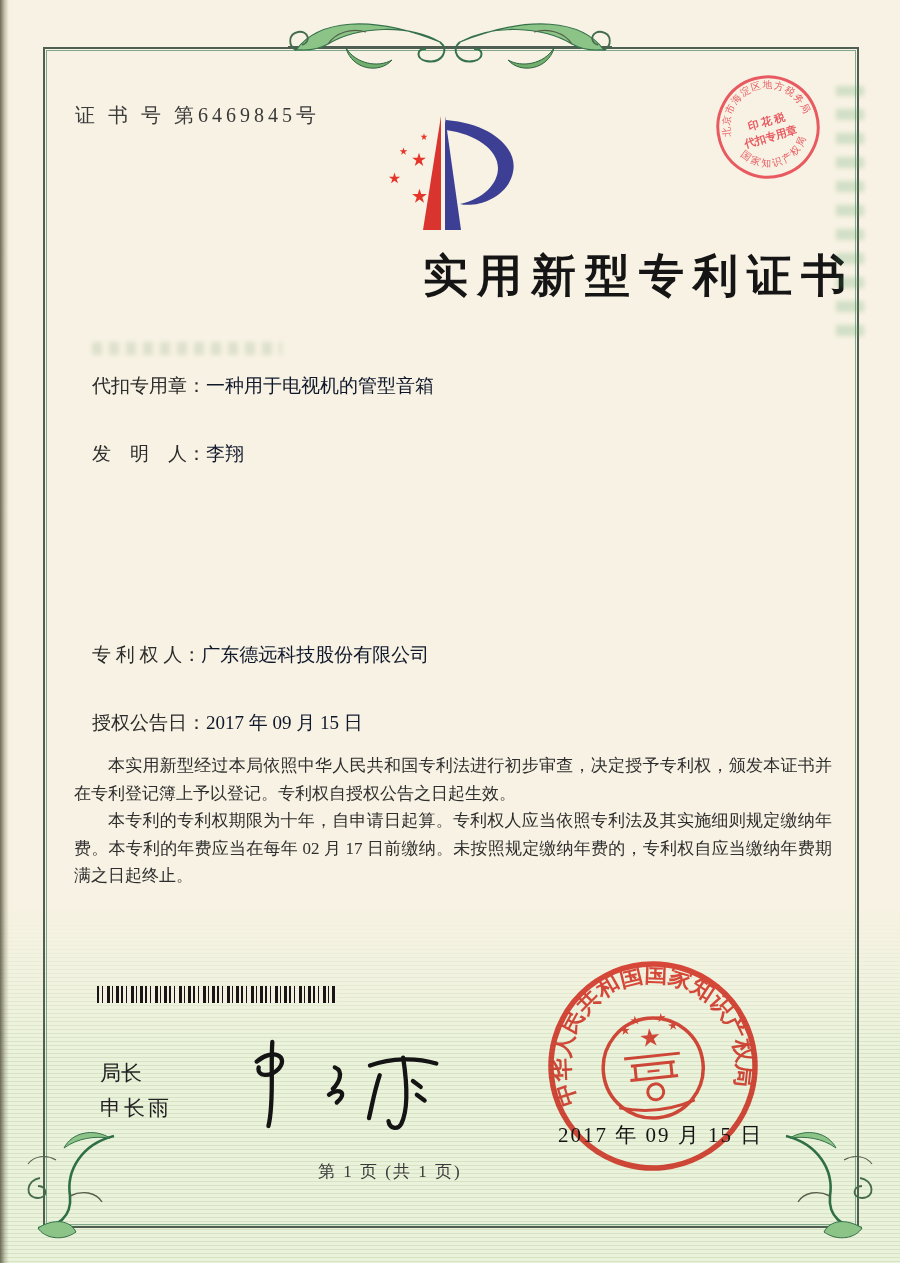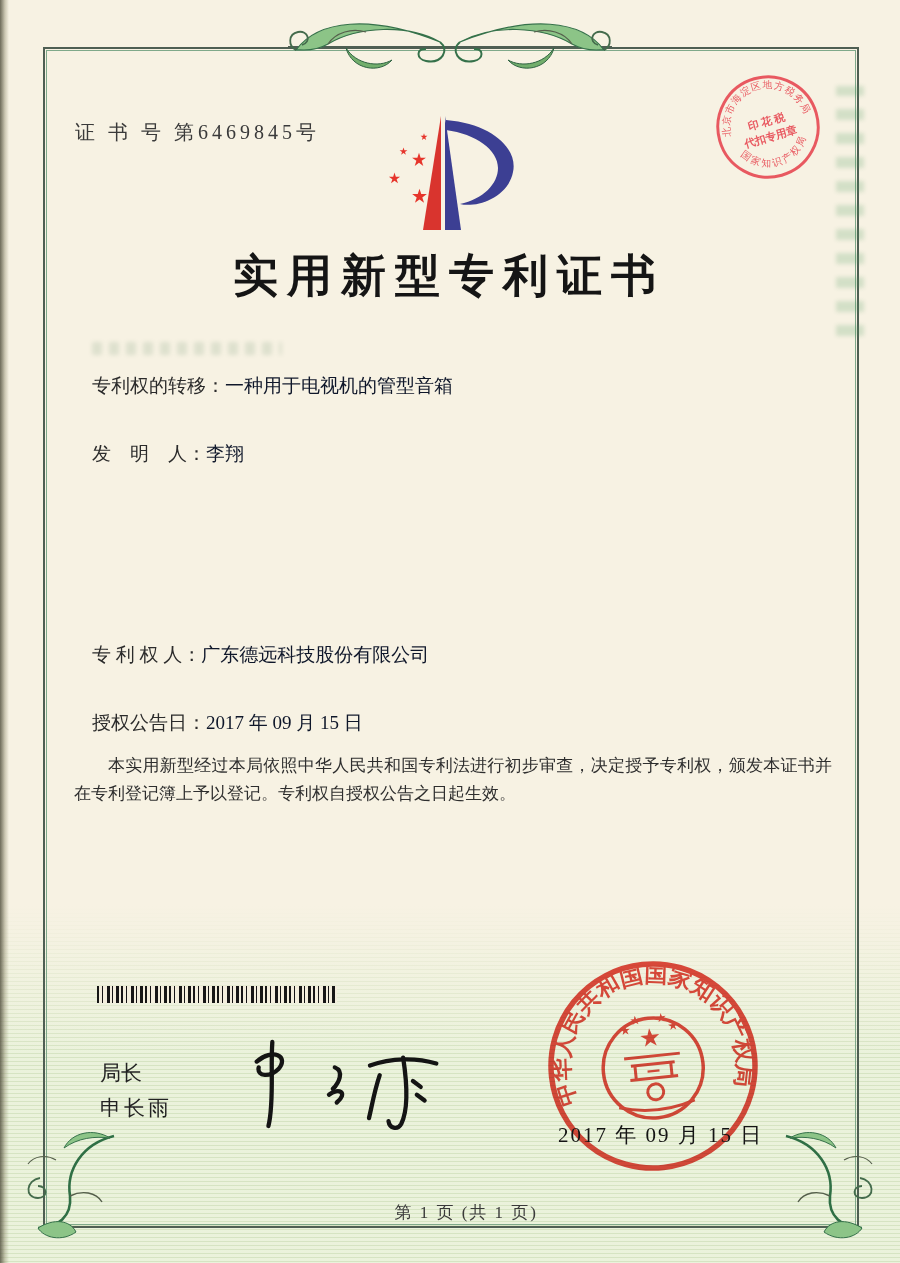--- a/index.html
+++ b/index.html
@@ -30,25 +30,25 @@
     border:2px solid #4f5f53;
   }
   .frame::after{
     content:"";position:absolute;inset:1px;border:1px solid #7fa98a;
   }
   .ornament-top{position:absolute;left:288px;top:4px;width:324px;height:78px;}
   .corner-flourish{position:absolute;width:124px;height:122px;}
   .corner-bl{left:10px;top:1126px;}
   .corner-br{left:766px;top:1126px;transform:scaleX(-1);}
   .cert-no{
-    position:absolute;left:75px;top:119px;font-size:20px;letter-spacing:4px;color:#3a3a3a;
+    position:absolute;left:75px;top:102px;font-size:20px;letter-spacing:4px;color:#3a3a3a;
   }
   .logo{position:absolute;left:362px;top:110px;width:168px;height:128px;}
   .title{
-    position:absolute;left:43px;top:246px;width:812px;text-align:center;
+    position:absolute;left:43px;top:246px;width:812px;text-align:right;
     font-size:45px;font-weight:700;letter-spacing:9px;color:#151515;
   }
   .field-row{position:absolute;left:92px;font-size:19px;white-space:nowrap;}
   .field-label{color:#2b2b2b;}
   .field-value{color:#0f172a;}
   .paragraphs{
     position:absolute;left:74px;top:752px;width:758px;
     font-size:17px;line-height:27.5px;text-align:justify;color:#2e2e2e;
   }
   .paragraphs p{margin:0;text-indent:2em;}
@@ -63,21 +63,21 @@
   }
   .sig-role{position:absolute;left:100px;top:1059px;font-size:21px;color:#222;}
   .sig-name{position:absolute;left:100px;top:1094px;font-size:21px;letter-spacing:3px;color:#222;}
   .sig-script{position:absolute;left:245px;top:1034px;width:205px;height:98px;}
   .tax-stamp{position:absolute;left:709px;top:68px;width:118px;height:118px;opacity:.9;mix-blend-mode:multiply;}
   .seal{position:absolute;left:543px;top:956px;width:220px;height:220px;opacity:.92;mix-blend-mode:multiply;}
   .seal-date{
     position:absolute;left:558px;top:1121px;font-size:21px;letter-spacing:2px;color:#141414;z-index:5;
   }
   .footer{
-    position:absolute;left:318px;top:1201px;width:220px;text-align:right;
+    position:absolute;left:318px;top:1160px;width:220px;text-align:left;
     font-size:17px;letter-spacing:2px;color:#3a3a3a;
   }
   .ghost-col{
     position:absolute;left:836px;top:86px;width:28px;height:250px;opacity:.45;
     background:repeating-linear-gradient(0deg, rgba(70,150,90,.45) 0 11px, rgba(70,150,90,0) 11px 24px);
     filter:blur(2px);
   }
   .ghost-row{
     position:absolute;left:92px;top:342px;width:190px;height:13px;opacity:.14;
     background:repeating-linear-gradient(90deg, #4a7a52 0 10px, transparent 10px 17px);
@@ -140,34 +140,35 @@
     <use href="#star5" x="49" y="42" width="16" height="16" fill="#e6352b"></use>
     <use href="#star5" x="26" y="62" width="13" height="13" fill="#e6352b"></use>
     <use href="#star5" x="49" y="78" width="17" height="17" fill="#e6352b"></use>
     <use href="#star5" x="37" y="37" width="9" height="9" fill="#e6352b"></use>
     <use href="#star5" x="58" y="23" width="8" height="8" fill="#e6352b"></use>
   </svg>
 
   <div class="title">实用新型专利证书</div>
 
   <div class="field-row" style="top:373px">
-    <span class="field-label">专利权的转移：</span><span class="field-value">一种用于电视机的管型音箱</span>
+    <span class="field-label">代扣专用章：</span><span class="field-value">一种用于电视机的管型音箱</span>
   </div>
   <div class="field-row" style="top:441px">
     <span class="field-label">发　明　人：</span><span class="field-value">李翔</span>
   </div>
   <div class="field-row" style="top:642px">
     <span class="field-label">专 利 权 人：</span><span class="field-value">广东德远科技股份有限公司</span>
   </div>
   <div class="field-row" style="top:710px">
     <span class="field-label">授权公告日：</span><span class="field-value">2017 年 09 月 15 日</span>
   </div>
 
   <div class="paragraphs">
     <p>本实用新型经过本局依照中华人民共和国专利法进行初步审查，决定授予专利权，颁发本证书并在专利登记簿上予以登记。专利权自授权公告之日起生效。</p>
+    <p>本专利的专利权期限为十年，自申请日起算。专利权人应当依照专利法及其实施细则规定缴纳年费。本专利的年费应当在每年 02 月 17 日前缴纳。未按照规定缴纳年费的，专利权自应当缴纳年费期满之日起终止。</p>
   </div>
 
   <div class="barcode"></div>
 
   <div class="sig-role">局长</div>
   <div class="sig-name">申长雨</div>
   <svg class="sig-script" viewBox="0 0 210 100">
     <g fill="none" stroke="#141414" stroke-width="4.4" stroke-linecap="round">
       <path d="M28,8 C26,35 30,70 24,94"></path>
       <path d="M12,28 C28,14 46,22 34,36 C26,44 12,44 14,34"></path>

